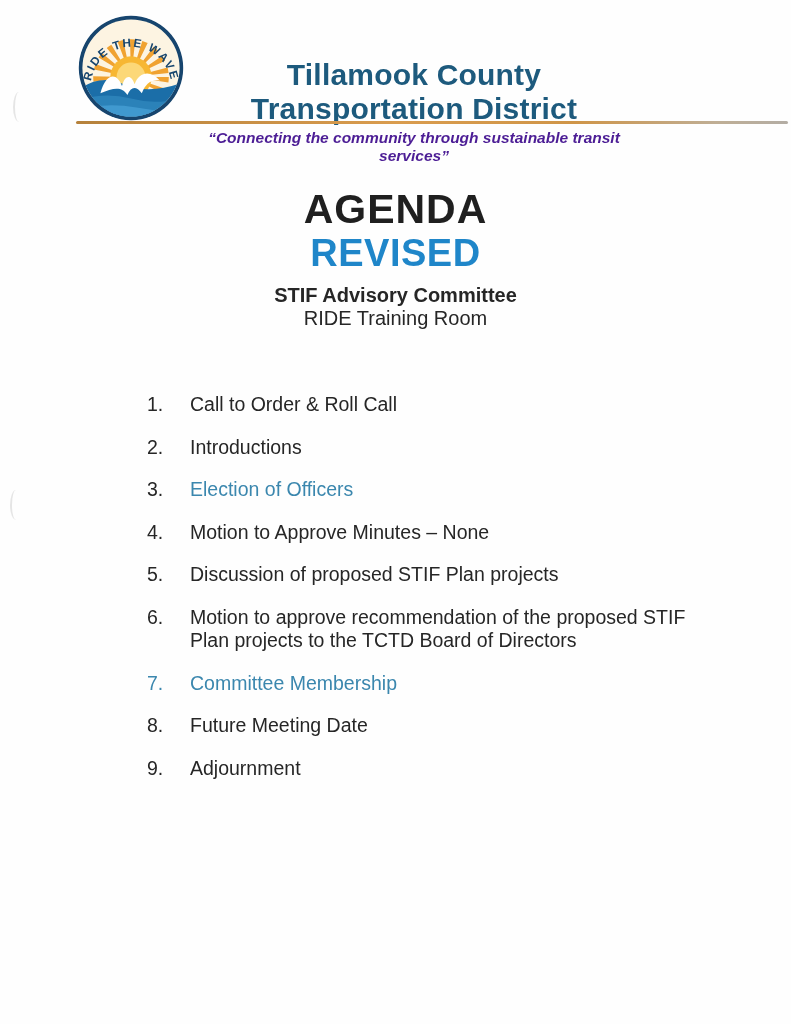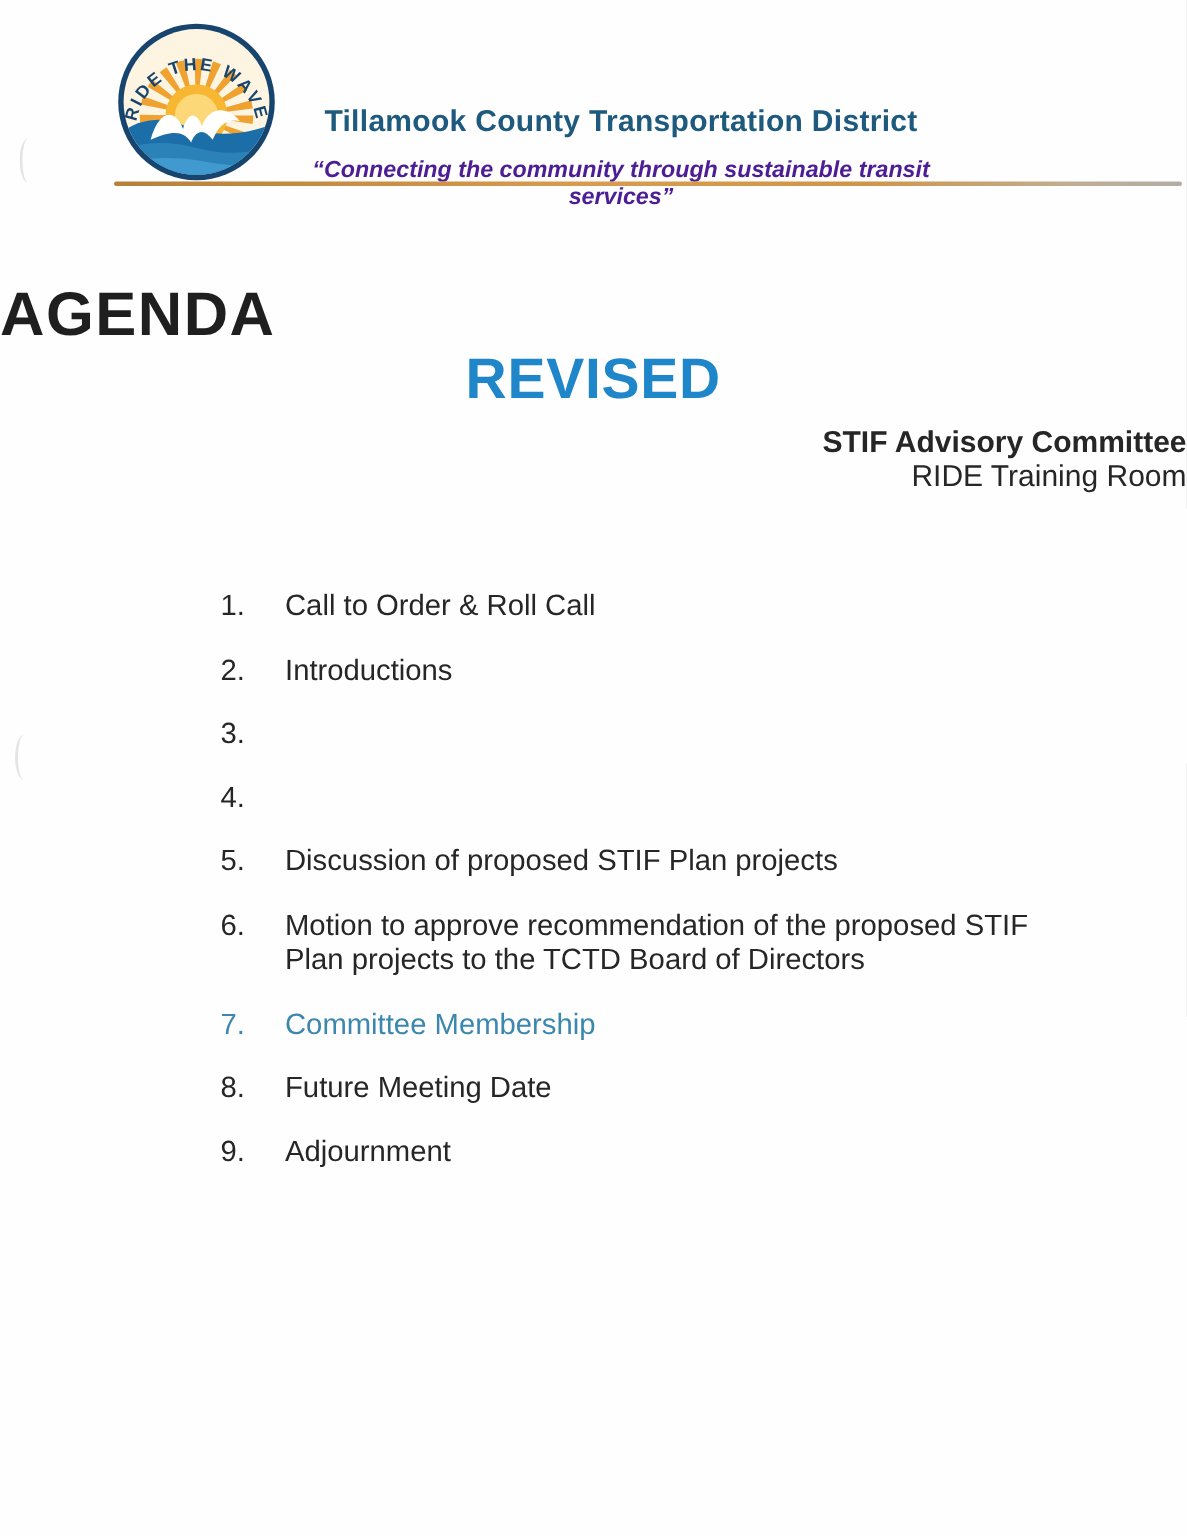--- a/index.html
+++ b/index.html
@@ -25,54 +25,54 @@
   
   .logo {
     position:absolute; left:76px; top:14px;
     width:110px; height:108px;
   }
   .header-text {
     position:absolute; left:188px; top:58px; width:452px;
     text-align:center;
   }
   .org-name {
-    margin:12px;
-    font-size:20px; font-weight:bold;
+    margin:0;
+    font-size:30px; font-weight:bold;
     color:#1d5a7d; letter-spacing:.2px;
   }
   .tagline {
     margin:3px 0 0 0;
     font-size:15.5px; font-style:italic; font-weight:bold;
     color:#4c1d95;
   }
   .divider {
     position:absolute; left:76px; top:121px;
     width:712px; height:3px;
     background:linear-gradient(90deg,#b5813b 0%,#d99c4e 45%,#cf9548 70%,#bfae95 90%,#b3ada4 100%);
     border-radius:2px;
   }
 
   
   .doc-title {
     position:absolute; top:186px; left:0; width:100%;
-    margin:0; text-align:left;
+    margin:0; text-align:center;
     font-size:41px; font-weight:bold; color:#1f1f1f;
     letter-spacing:1px;
   }
   .doc-revised {
     position:absolute; top:232px; left:0; width:100%;
     margin:0; text-align:center;
     font-size:38px; font-weight:bold; color:#1f86c9;
     letter-spacing:.5px;
   }
   .meeting {
     position:absolute; top:284px; left:0; width:100%;
     text-align:center; line-height:23px; font-size:20px;
   }
-  .meeting p { margin:0;text-align:right; }
+  .meeting p { margin:0; }
   .committee { font-weight:bold; }
 
   
   .items {
     position:absolute; left:147px; top:393px;
     width:580px; margin:0; padding:0; list-style:none;
   }
   .item {
     display:flex; margin-bottom:19px;
     font-size:19.5px; line-height:23.5px;
@@ -152,23 +152,25 @@
       <li class="item">
       <span class="num">1.</span>
       <span class="txt">Call to Order &amp; Roll Call</span>
     </li>
       <li class="item">
       <span class="num">2.</span>
       <span class="txt">Introductions</span>
     </li>
       <li class="item text-blue">
       <span class="num">3.</span>
+      <span class="txt">Election of Officers</span>
     </li>
       <li class="item">
       <span class="num">4.</span>
+      <span class="txt">Motion to Approve Minutes – None</span>
     </li>
       <li class="item">
       <span class="num">5.</span>
       <span class="txt">Discussion of proposed STIF Plan projects</span>
     </li>
       <li class="item">
       <span class="num">6.</span>
       <span class="txt">Motion to approve recommendation of the proposed STIF Plan projects to the TCTD Board of Directors</span>
     </li>
       <li class="item text-blue num-blue">

